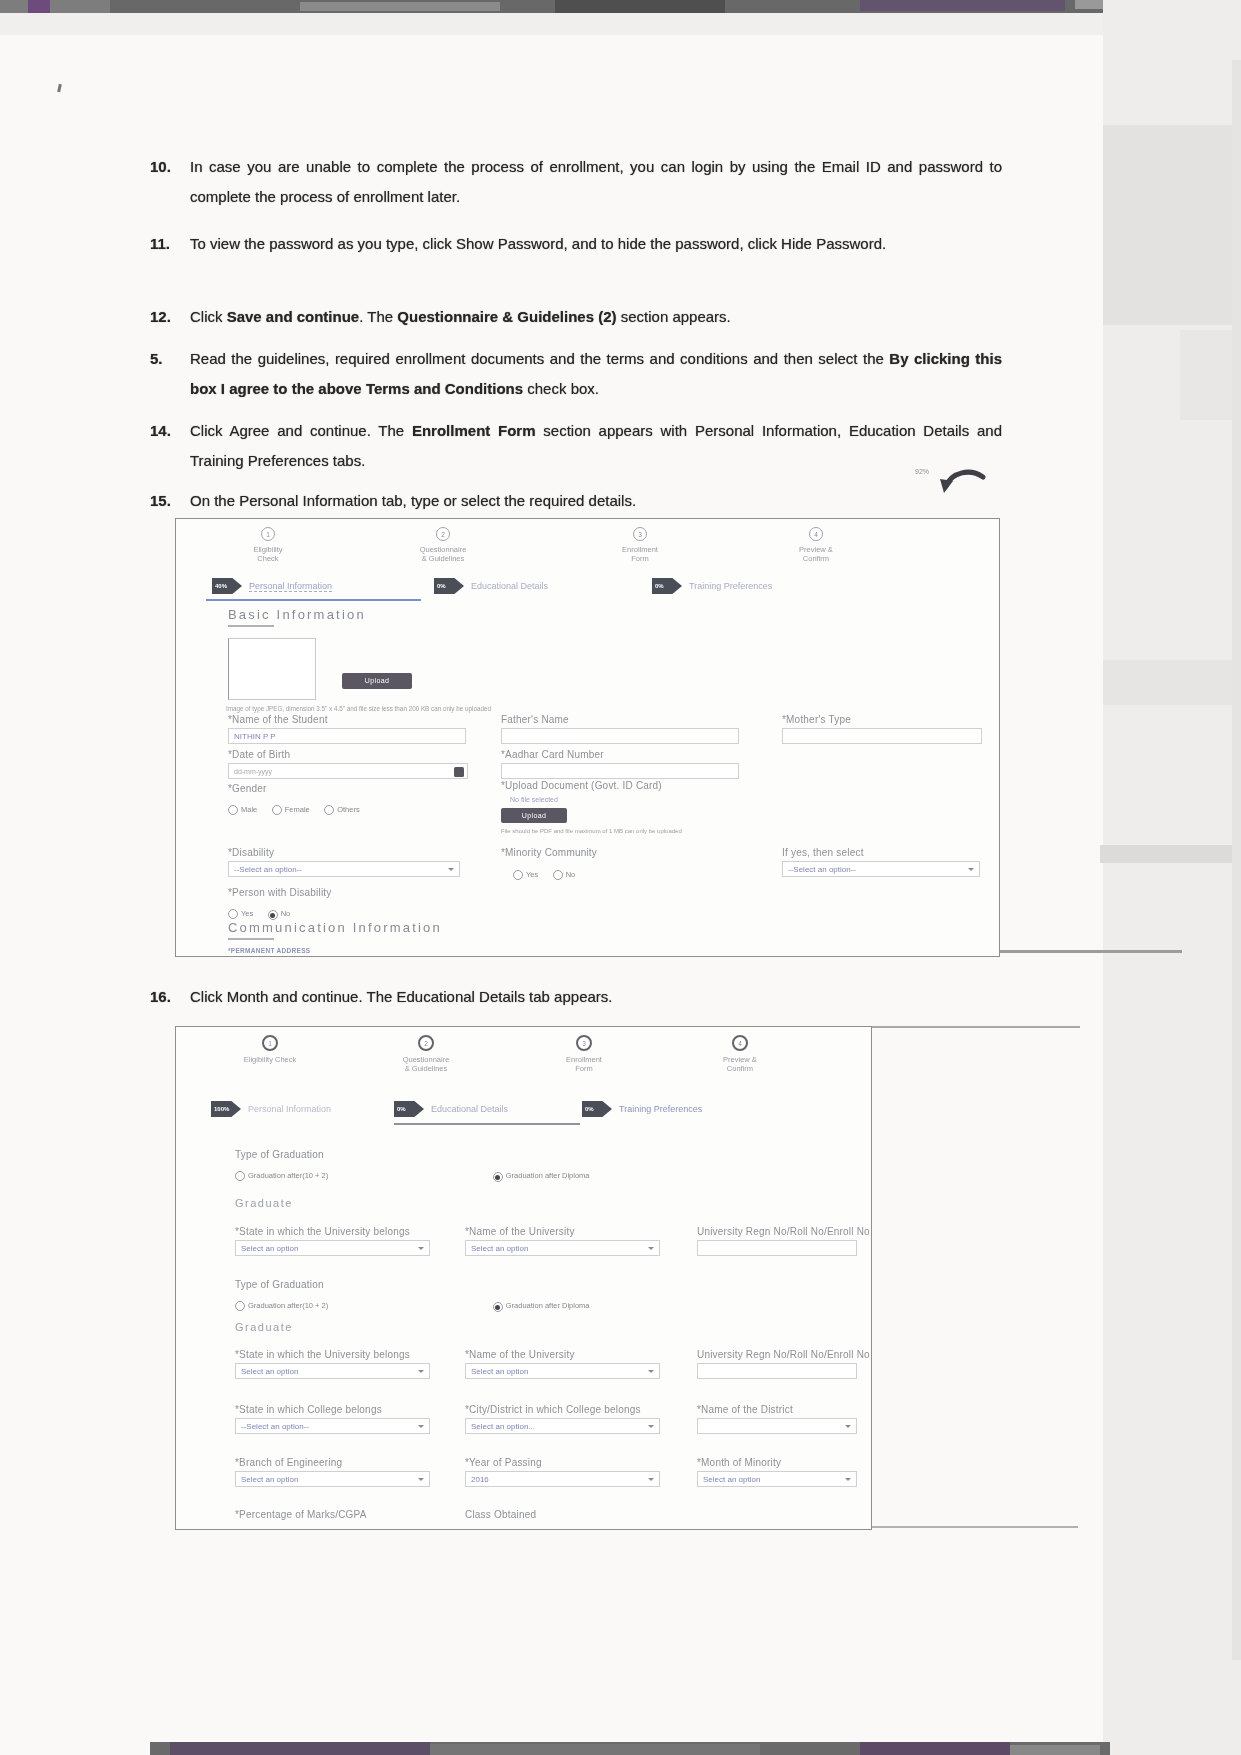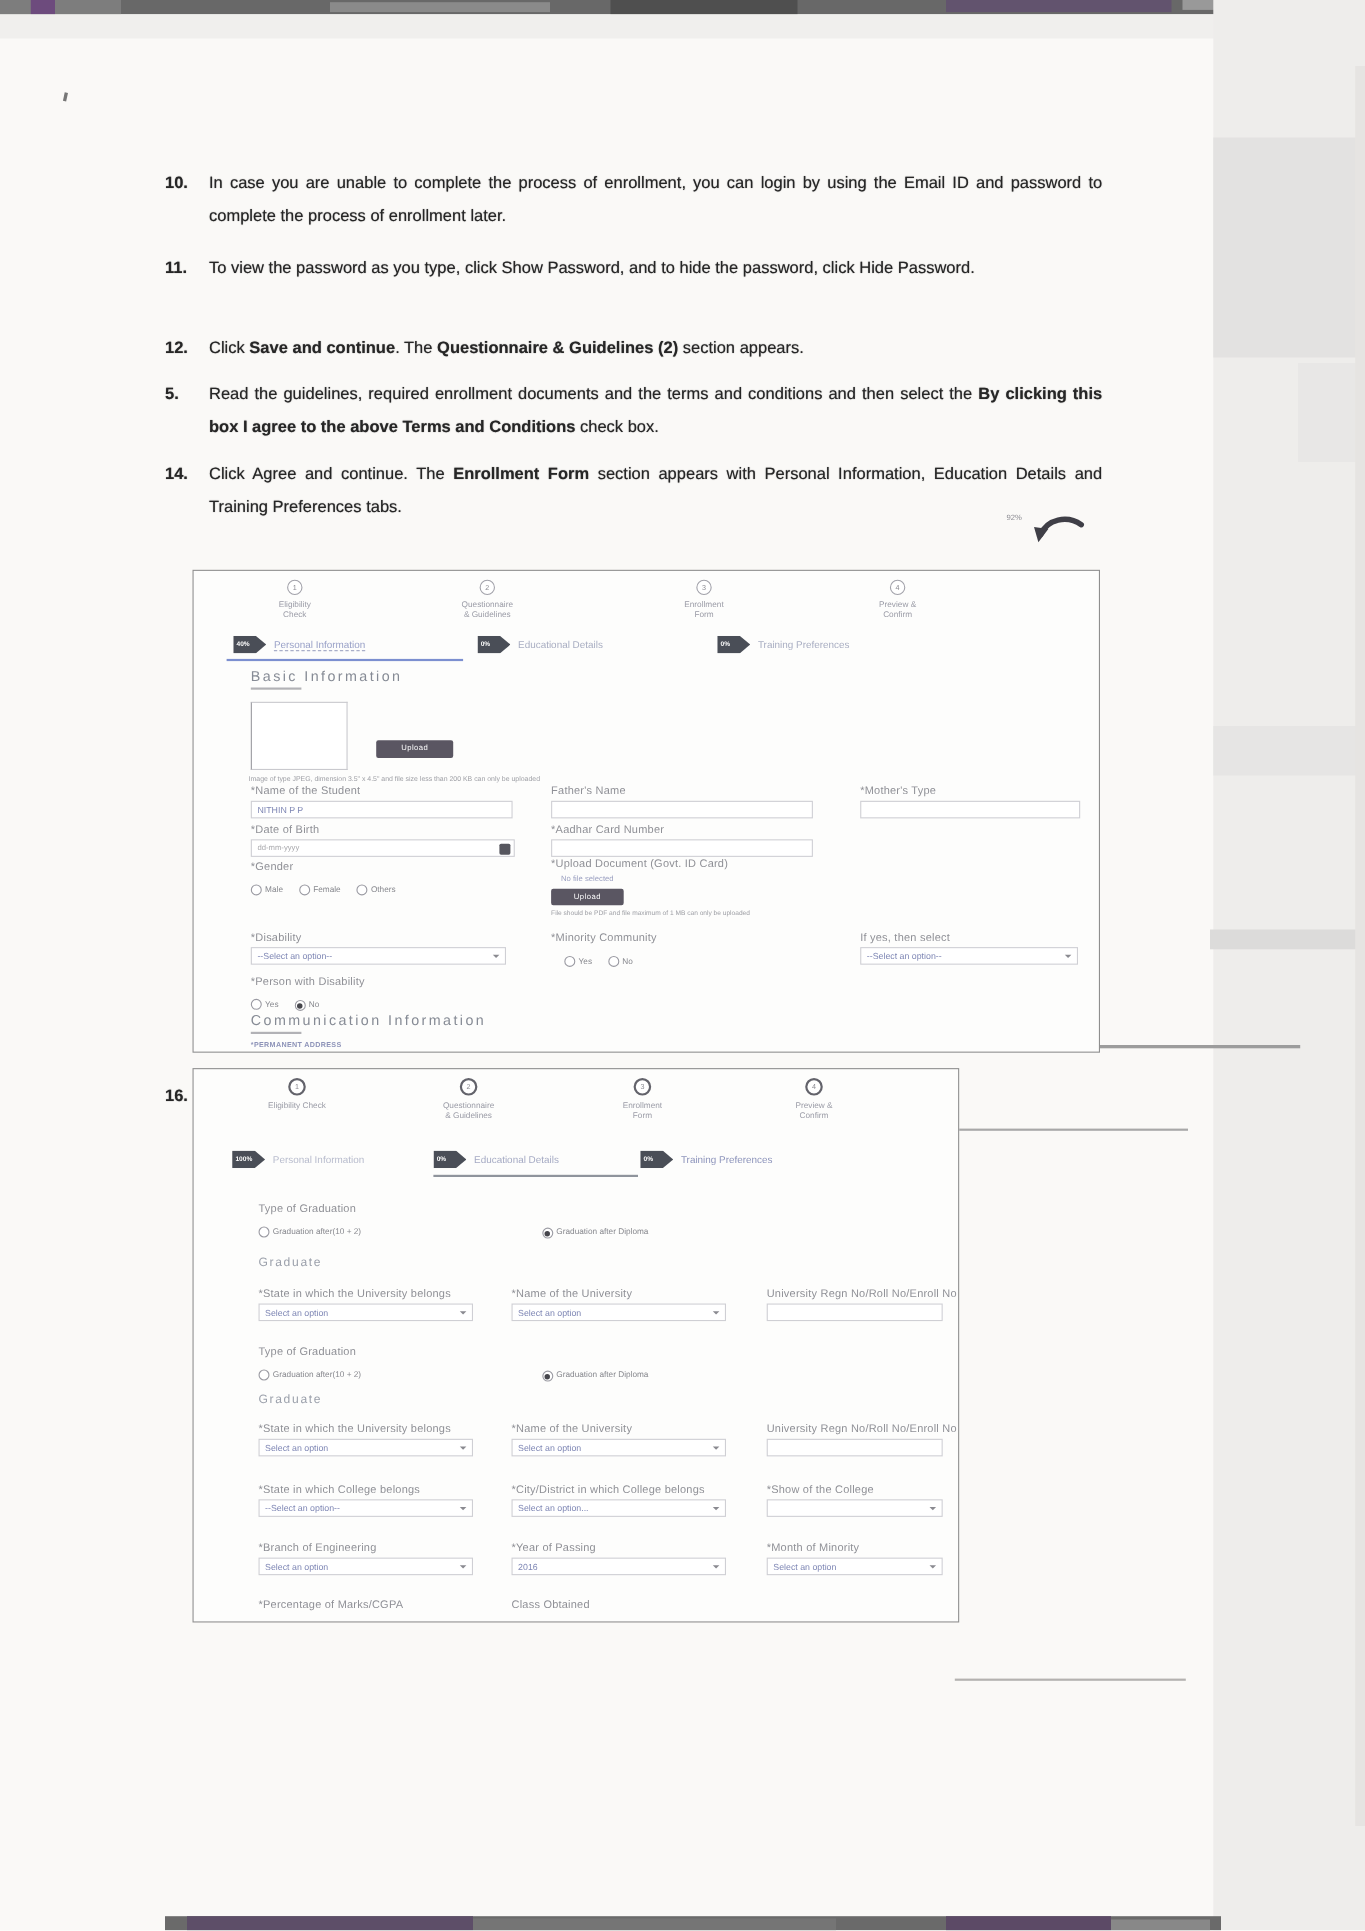--- a/index.html
+++ b/index.html
@@ -95,20 +95,24 @@
     <span class="txt"><span>Click </span><span class="b">Save and continue</span><span>. The </span><span class="b">Questionnaire &amp; Guidelines (2)</span><span> section appears.</span></span>
   </div>
   <div class="item" style="top:344px">
     <span class="num">5.</span>
     <span class="txt"><span>Read the guidelines, required enrollment documents and the terms and conditions and then select the </span><span class="b">By clicking this box I agree to the above Terms and Conditions</span><span> check box.</span></span>
   </div>
   <div class="item" style="top:416px">
     <span class="num">14.</span>
     <span class="txt"><span>Click Agree and continue. The </span><span class="b">Enrollment Form</span><span> section appears with Personal Information, Education Details and Training Preferences tabs.</span></span>
   </div>
+  <div class="item" style="top:486px">
+    <span class="num">15.</span>
+    <span class="txt" style="text-align:left"><span>On the Personal Information tab, type or select the required details.</span></span>
+  </div>
   <div class="item" style="top:982px">
     <span class="num">16.</span>
     <span class="txt" style="text-align:left"><span>Click Month and continue. The Educational Details tab appears.</span></span>
   </div>
 
   <span class="pct-note" style="left:915px;top:468px">92%</span>
   <svg class="art" style="left:938px;top:466px" width="48" height="38" viewBox="0 0 48 38">
     <path d="M45 11 C32 2 14 6 8 20" fill="none" stroke="#3f3f47" stroke-width="5" stroke-linecap="round"></path>
     <path d="M2 13 L15 15 L6 27 Z" fill="#3f3f47"></path>
   </svg>
@@ -227,21 +231,21 @@
     <div class="h1" style="left:52px;top:401px">Communication Information</div>
     <div class="permlbl" style="left:52px;top:428px">*PERMANENT ADDRESS</div>
   </div>
 
   <span class="pct-note" style="left:806px;top:1034px">92%</span>
   <svg class="art" style="left:812px;top:1032px" width="46" height="56" viewBox="0 0 46 56">
     <path d="M36 5 C15 9 7 28 14 49" fill="none" stroke="#3b3b42" stroke-width="8" stroke-linecap="round"></path>
     <path d="M44 12 L31 2 L30 16 Z" fill="#3b3b42"></path>
   </svg>
 
-  <div class="shot shot2" style="left:175px;top:971px;width:695px;height:502px">
+  <div class="shot shot2" style="left:175px;top:1026px;width:695px;height:502px">
 
     <div class="step" style="left:38px;top:8px">
       <div class="circ">1</div>
       <div class="sl"><span>Eligibility Check</span></div>
     </div>
     <div class="step" style="left:194px;top:8px">
       <div class="circ">2</div>
       <div class="sl"><span>Questionnaire</span><br><span>&amp; Guidelines</span></div>
     </div>
     <div class="step" style="left:352px;top:8px">
@@ -329,21 +333,21 @@
       </div>
     </div>
     <div class="fld" style="left:289px;top:377px;width:195px">
       <div class="lbl">*City/District in which College belongs</div>
       <div class="sel">
         <span class="val">Select an option...</span>
         <i class="caret"></i>
       </div>
     </div>
     <div class="fld" style="left:521px;top:377px;width:160px">
-      <div class="lbl">*Show of the College</div>
+      <div class="lbl">*Name of the District</div>
       <div class="sel">
         <i class="caret"></i>
       </div>
     </div>
 
     <div class="fld" style="left:59px;top:430px;width:195px">
       <div class="lbl">*Branch of Engineering</div>
       <div class="sel">
         <span class="val">Select an option</span>
         <i class="caret"></i>

